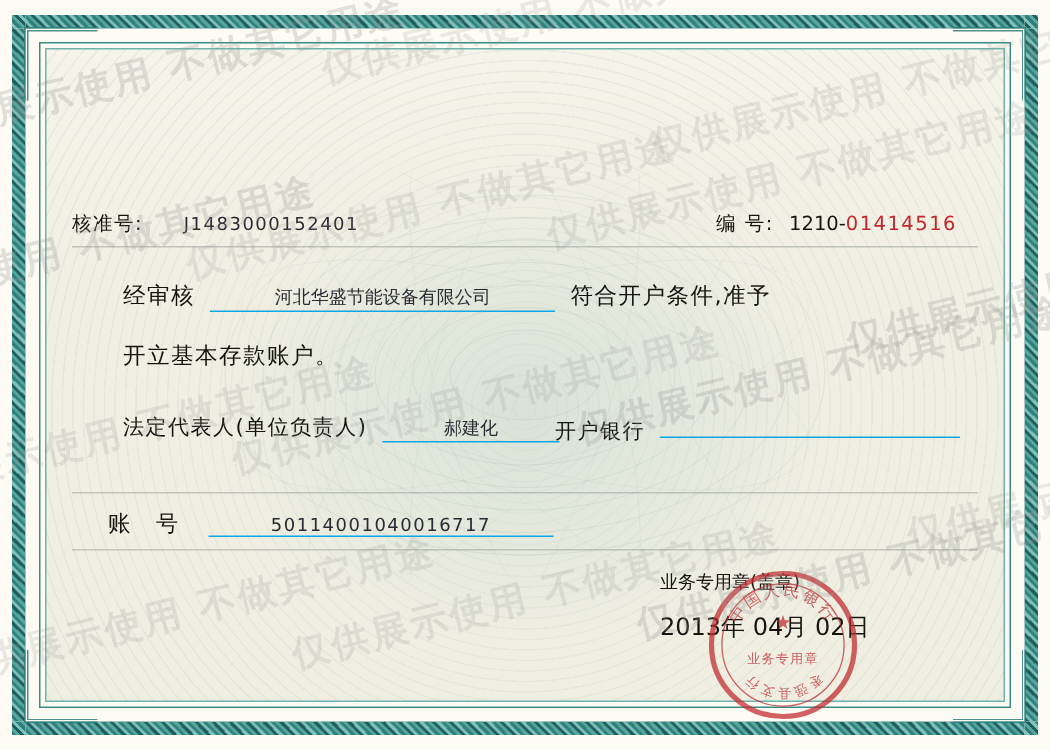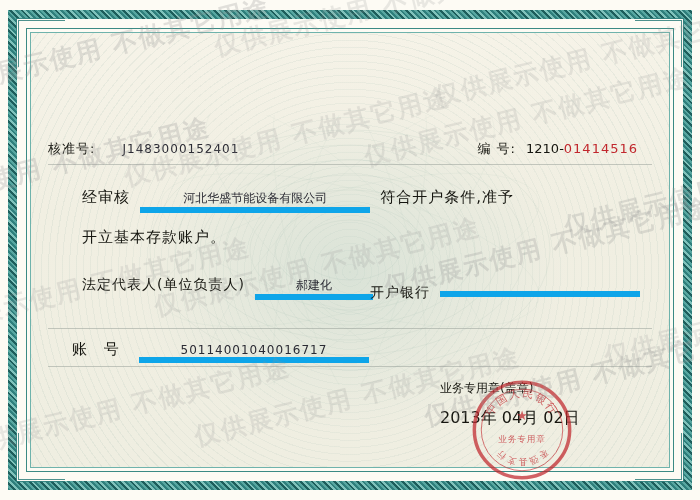--- a/index.html
+++ b/index.html
@@ -134,21 +134,21 @@
     position: absolute;
     font-family: "DejaVu Sans", sans-serif;
     font-size: 13px;
     color: #15150f;
   }
   .label { letter-spacing: 1px; }
   .label-wide { letter-spacing: 6px; }
 
   .fill {
     display: inline-block;
-    border-bottom: 6px solid #0ea5e9;
+    border-bottom: 1px solid #0ea5e9;
     text-align: center;
     vertical-align: baseline;
     font-family: "DejaVu Sans", sans-serif;
   }
   .hand {
     font-size: 12px;
     color: #2a2a33;
   }
   .hand-sm { font-size: 11px; }
 

